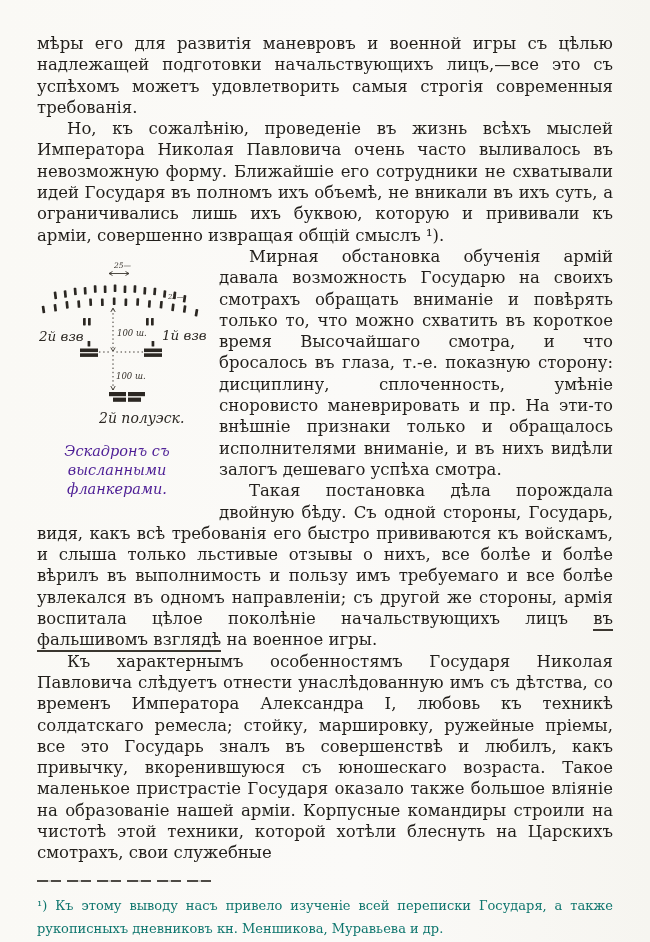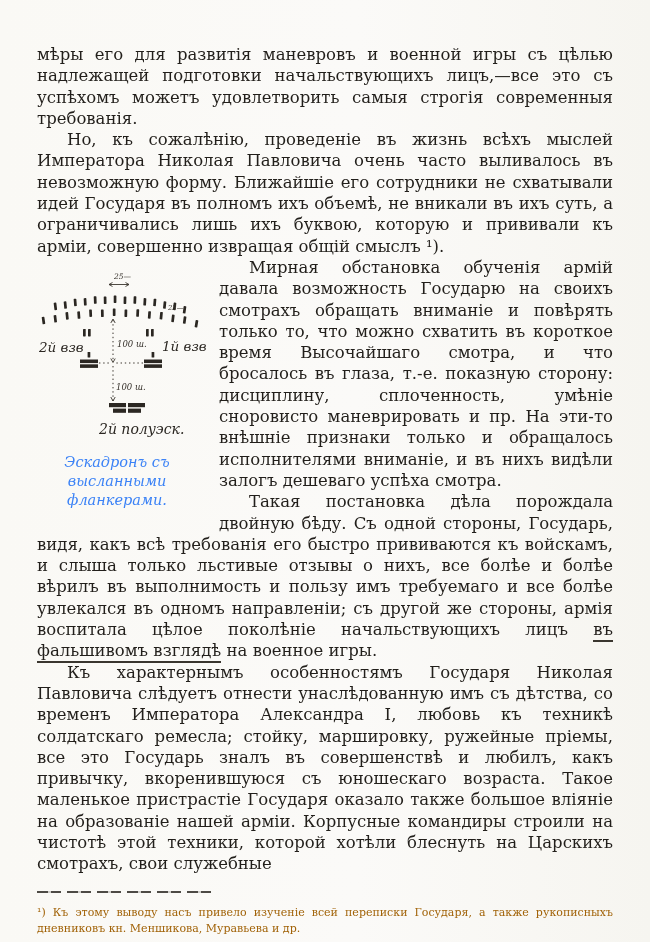--- a/index.html
+++ b/index.html
@@ -6,57 +6,57 @@
   body{
     width:650px;height:942px;
     background:linear-gradient(90deg,#faf9f5 0%,#fbfaf8 55%,#f6f5f0 100%);
     font-family:"DejaVu Serif","Liberation Serif",serif;
     color:#221f1b;
     overflow:hidden;
   }
   .text-column{
     width:576px;
     margin-left:37px;
-    padding-top:44px;
+    padding-top:33px;
     font-size:16.5px;
     line-height:21.3px;
     text-align:justify;
   }
   p{margin:0;text-indent:30px;}
   p.noindent{text-indent:0;}
   .figure{
     float:left;
     width:184px;
     margin:6px 10px 4px -12px;
     text-align:center;
   }
   .figure svg{display:block;}
   .fig-caption{
     font-style:italic;
     font-size:14.5px;
     line-height:19px;
     margin-top:4px;
     text-align:center;
     text-indent:0;
-    color:#3b82f6;
+    color:#4c1d95;
   }
   .pencil-underline{
     border-bottom:2px solid #3a362f;
     padding-bottom:1px;
   }
   .footnote-sep{
     width:176px;height:2px;
     margin:16px 0 12px 0;
     background:repeating-linear-gradient(90deg,#4d4a45 0 11px,rgba(77,74,69,.25) 11px 14px,#4d4a45 14px 24px,transparent 24px 30px);
   }
   .footnote{
-    font-size:11px;
-    line-height:16px;
+    font-size:13px;
+    line-height:23px;
     text-indent:28px;
-    color:#a16207;
+    color:#0f766e;
   }
   
   .hand{font-family:"DejaVu Serif","Liberation Serif",serif;font-style:italic;fill:#2b2722;}
   .hand-small{font-family:"DejaVu Serif","Liberation Serif",serif;font-style:italic;fill:#35302a;}
 </style>
 </head>
 <body>
 
 <div>
   <div class="text-column">

